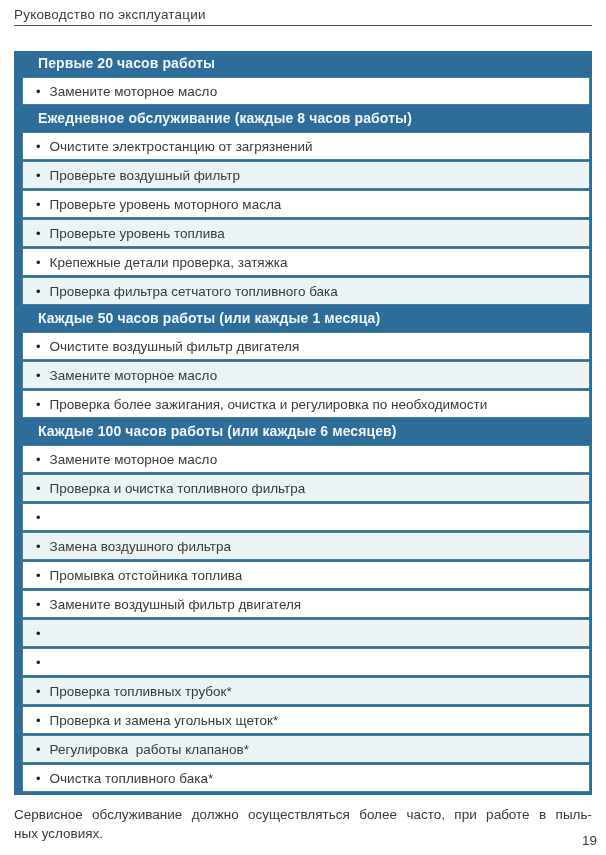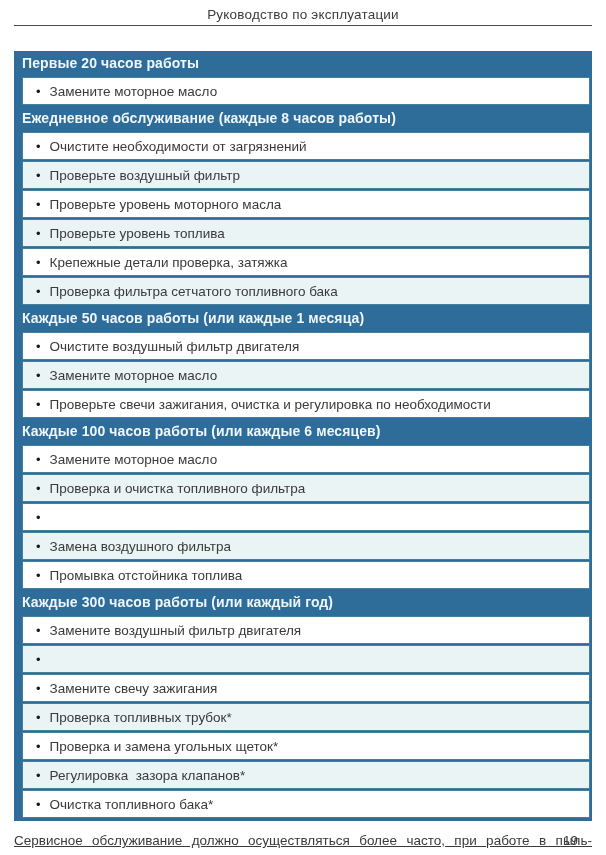--- a/index.html
+++ b/index.html
@@ -14,21 +14,21 @@
     overflow: hidden;
     font-family: "Liberation Sans", sans-serif;
     color: #3a3a3a;
   }
   .page {
     padding: 0 14px;
   }
   
   .doc-header {
     padding-top: 7px;
-    text-align: center;
+    text-align: left;
     font-size: 13.5px;
     color: #3c3c3c;
     letter-spacing: 0.2px;
   }
   .header-rule {
     margin-top: 3px;
     border-bottom: 1.5px solid #4a4a4a;
     height: 0;
   }
   
@@ -38,21 +38,21 @@
     padding: 0 2px 2px 8px;
   }
   .section-header {
     background: var(--header-bg, #2e6c9a);
     color: #eff6fb;
     font-weight: bold;
     font-size: 14px;
     height: 25px;
     line-height: 25px;
     margin: 0 -2px 1px -8px;
-    padding-left: 8px;
+    padding-left: 24px;
     letter-spacing: 0.1px;
   }
   .item-row {
     background: #ffffff;
     border: 1px solid var(--row-border, #44809b);
     height: 26px;
     margin-bottom: 1px;
     display: flex;
     align-items: center;
     padding-left: 13px;
@@ -74,25 +74,24 @@
   
   .footer-note {
     margin-top: 10px;
     font-size: 13.5px;
     line-height: 19px;
     color: #3a3a3a;
   }
   .footer-note .justified {
     text-align: justify;
     text-align-last: justify;
-    text-decoration: underline;
   }
   .page-number {
     position: absolute;
-    right: 28px;
+    right: 9px;
     bottom: 7px;
     font-size: 13.5px;
     color: #3a3a3a;
   }
 </style>
 </head>
 <body>
 
 <div class="page">
 
@@ -101,21 +100,21 @@
 
   <div class="maint-table">
       <div class="section-header">Первые 20 часов работы</div>
       <div class="item-row">
         <span class="bullet">•</span>
         <span class="item-label">Замените моторное масло</span>
       </div>
       <div class="section-header">Ежедневное обслуживание (каждые 8 часов работы)</div>
       <div class="item-row">
         <span class="bullet">•</span>
-        <span class="item-label">Очистите необходимости от загрязнений</span>
+        <span class="item-label">Очистите электростанцию от загрязнений</span>
       </div>
       <div class="item-row alt">
         <span class="bullet">•</span>
         <span class="item-label">Проверьте воздушный фильтр</span>
       </div>
       <div class="item-row">
         <span class="bullet">•</span>
         <span class="item-label">Проверьте уровень моторного масла</span>
       </div>
       <div class="item-row alt">
@@ -134,21 +133,21 @@
       <div class="item-row">
         <span class="bullet">•</span>
         <span class="item-label">Очистите воздушный фильтр двигателя</span>
       </div>
       <div class="item-row alt">
         <span class="bullet">•</span>
         <span class="item-label">Замените моторное масло</span>
       </div>
       <div class="item-row">
         <span class="bullet">•</span>
-        <span class="item-label">Проверьте свечи зажигания, очистка и регулировка по необходимости</span>
+        <span class="item-label">Проверка более зажигания, очистка и регулировка по необходимости</span>
       </div>
       <div class="section-header">Каждые 100 часов работы (или каждые 6 месяцев)</div>
       <div class="item-row">
         <span class="bullet">•</span>
         <span class="item-label">Замените моторное масло</span>
       </div>
       <div class="item-row alt">
         <span class="bullet">•</span>
         <span class="item-label">Проверка и очистка топливного фильтра</span>
       </div>
@@ -156,43 +155,41 @@
         <span class="bullet">•</span>
       </div>
       <div class="item-row alt">
         <span class="bullet">•</span>
         <span class="item-label">Замена воздушного фильтра</span>
       </div>
       <div class="item-row">
         <span class="bullet">•</span>
         <span class="item-label">Промывка отстойника топлива</span>
       </div>
-      <div class="section-header">Каждые 300 часов работы (или каждый год)</div>
       <div class="item-row">
         <span class="bullet">•</span>
         <span class="item-label">Замените воздушный фильтр двигателя</span>
       </div>
       <div class="item-row alt">
         <span class="bullet">•</span>
       </div>
       <div class="item-row">
         <span class="bullet">•</span>
-        <span class="item-label">Замените свечу зажигания</span>
       </div>
       <div class="item-row alt">
         <span class="bullet">•</span>
         <span class="item-label">Проверка топливных трубок*</span>
       </div>
       <div class="item-row">
         <span class="bullet">•</span>
         <span class="item-label">Проверка и замена угольных щеток*</span>
       </div>
       <div class="item-row alt">
         <span class="bullet">•</span>
-        <span class="item-label">Регулировка  зазора клапанов*</span>
+        <span class="item-label">Регулировка  работы клапанов*</span>
       </div>
       <div class="item-row">
         <span class="bullet">•</span>
         <span class="item-label">Очистка топливного бака*</span>
       </div>
     </div>
 
   <div class="footer-note">
     <div class="justified">Сервисное обслуживание должно осуществляться более часто, при работе в пыль-</div>
     <div>ных условиях.</div>

